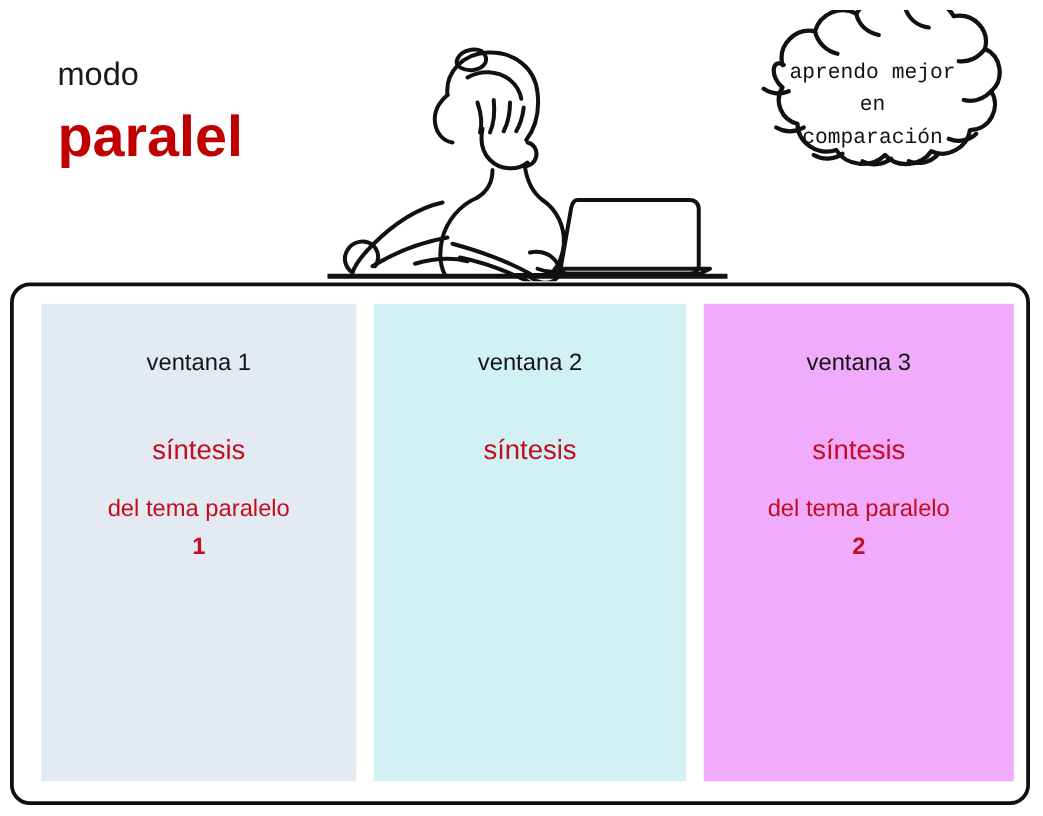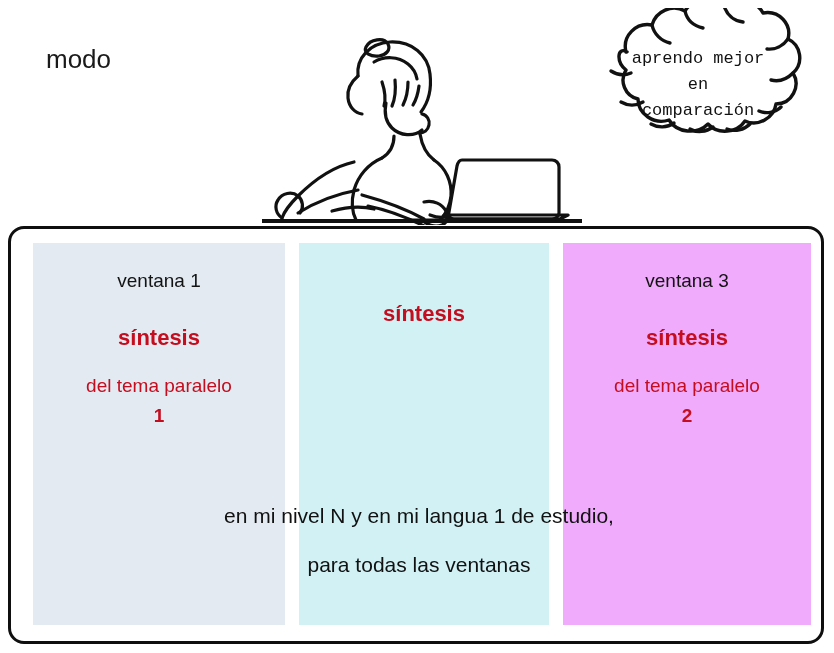--- a/index.html
+++ b/index.html
@@ -91,39 +91,39 @@
     left: 0;
     top: 0;
     width: 100%;
     height: 100%;
   }
   .col {
     position: absolute;
     top: 14px;
     height: 382px;
     box-sizing: border-box;
-    padding-top: 26px;
+    padding-top: 36px;
   }
   .col-1 { left: 22px;  width: 252px; background: #e3eaf2; }
   .col-2 { left: 288px; width: 250px; background: #d2f1f4; }
   .col-3 { left: 552px; width: 248px; background: #f0abfc; }
 
   .col-head {
     text-align: center;
     font-size: 19px;
     line-height: 24px;
     color: #131313;
   }
   .col-sintesis {
     text-align: center;
     font-size: 22px;
     line-height: 26px;
-    font-weight: bold;
+    font-weight: normal;
     color: #c40d1e;
-    margin-top: 32px;
+    margin-top: 44px;
   }
   .col-desc {
     text-align: center;
     font-size: 19px;
     line-height: 30px;
     color: #c40d1e;
     margin-top: 20px;
   }
   .col-desc .strong { font-weight: bold; }
 
@@ -141,20 +141,21 @@
   }
   .caption .line { display: block; }
 </style>
 </head>
 <body>
 
 <div id="stage">
 
   <div class="title-block">
     <div class="title-modo">modo</div>
+    <div class="title-paralel">paralel</div>
   </div>
 
   <div class="illustration">
     <svg width="320" height="215" viewBox="0 0 320 215" fill="none" stroke="#111111" stroke-width="3.2" stroke-linecap="round" stroke-linejoin="round">
 
       <path d="M0 211 H320" stroke-width="4"></path>
 
       <path d="M104 37 c4 -8 18 -10 22 -3 c3 6 -2 11 -9 12 c-8 1 -16 -3 -13 -9 Z"></path>
 
       <path d="M96 66 c-2 -18 12 -33 32 -34 c22 -1 38 13 40 32 c2 17 -3 30 -9 38"></path>
@@ -236,33 +237,30 @@
       <div class="col col-1">
         <div class="col-head">ventana 1</div>
         <div class="col-sintesis">síntesis</div>
         <div class="col-desc">
           <span>del tema paralelo</span><br>
           <span class="strong">1</span>
         </div>
       </div>
 
       <div class="col col-2">
+        <div class="col-head">ventana 2</div>
         <div class="col-sintesis">síntesis</div>
       </div>
 
       <div class="col col-3">
         <div class="col-head">ventana 3</div>
         <div class="col-sintesis">síntesis</div>
         <div class="col-desc">
           <span>del tema paralelo</span><br>
           <span class="strong">2</span>
         </div>
       </div>
 
     </div>
 
-    <div class="caption">
-      <span class="line">en mi nivel N  y en mi langua 1 de estudio,</span>
-      <span class="line">para todas las ventanas</span>
-    </div>
   </div>
 
 </div>
 
 </body></html>

